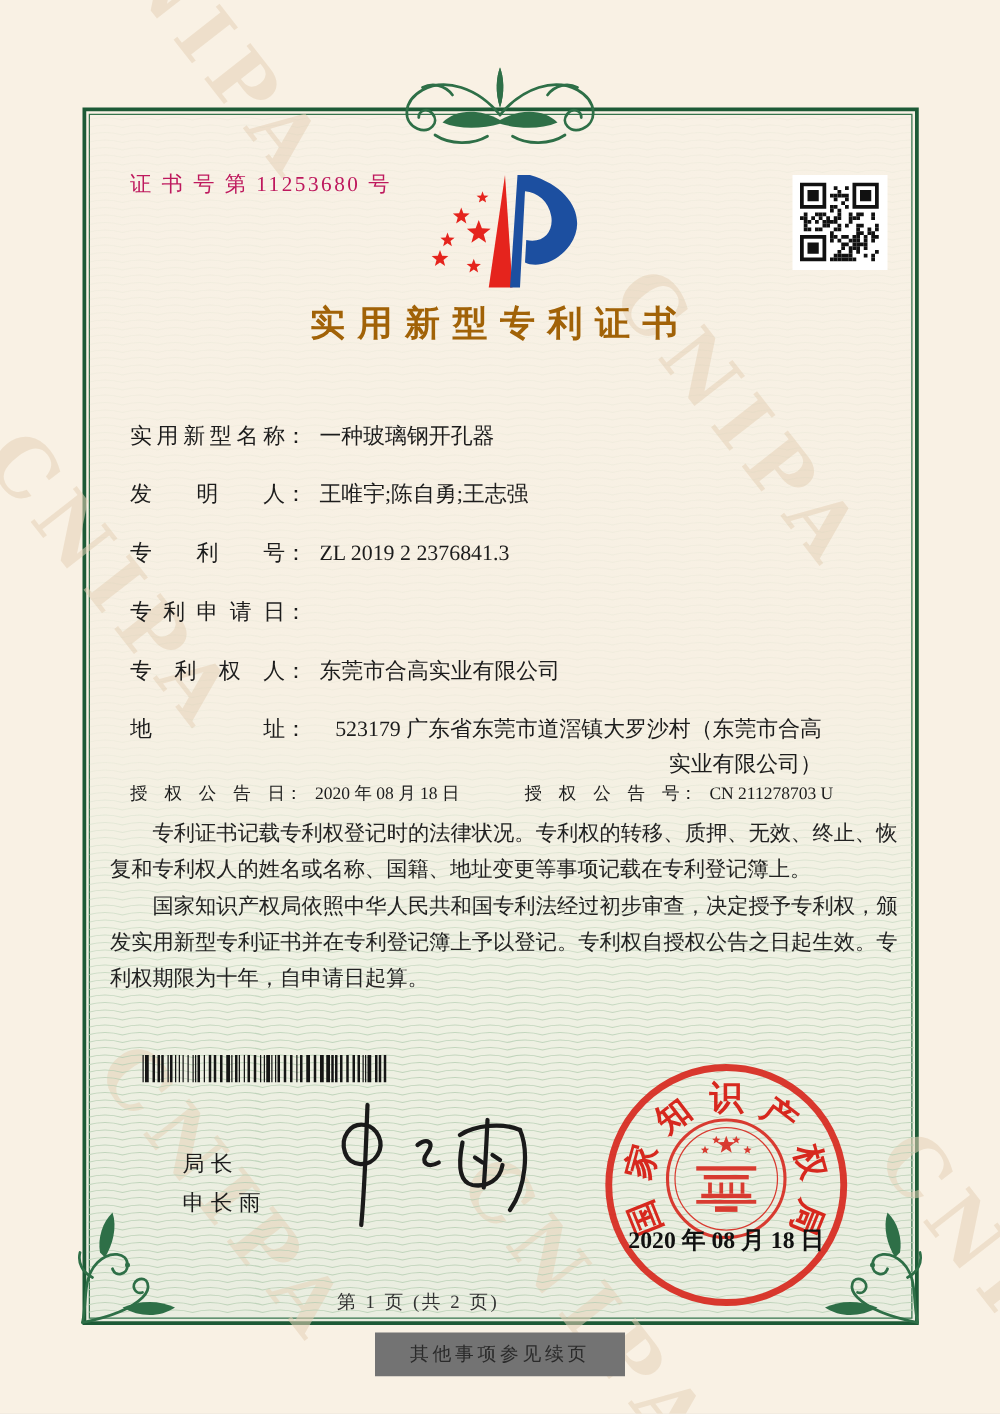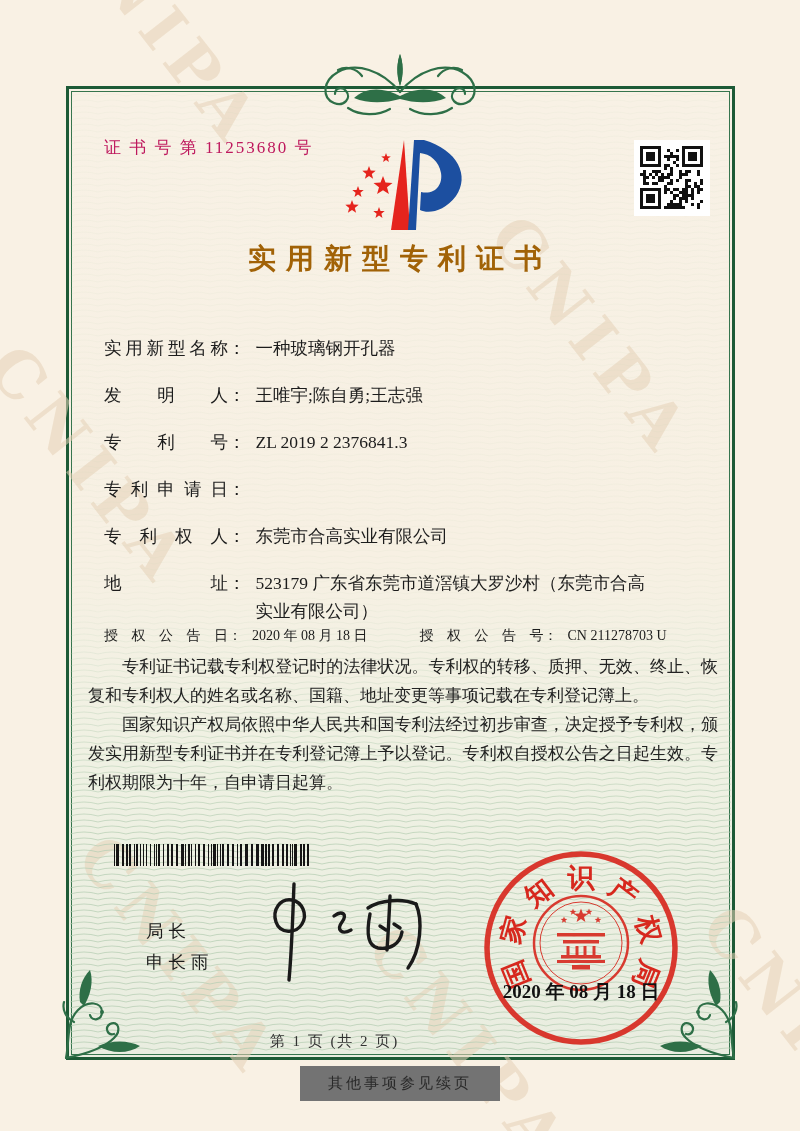--- a/index.html
+++ b/index.html
@@ -16,21 +16,21 @@
          background:linear-gradient(180deg,#f8f1e5 0%,#f7f0e3 48%,#eff1e3 70%,#e9ede0 100%);}
   #frame-inner{position:absolute;inset:2px;border:1px solid #35744d;}
   
   #cert-no{left:104px;top:136px;font-size:17px;letter-spacing:2px;color:#be185d;}
   #title{left:0;right:0;top:240px;text-align:center;font-size:28px;font-weight:bold;
          letter-spacing:10px;color:#a16207;}
   #fields{left:104px;top:334px;width:560px;font-size:17.5px;}
   .frow{display:flex;align-items:flex-start;line-height:28px;margin-bottom:19px;}
   .flabel{display:inline-block;width:124px;text-align:justify;text-align-last:justify;flex:none;}
   .fcolon{flex:none;}
-  .fvalue{margin-left:10px;max-width:402px;}
+  .fvalue{margin-left:10px;max-width:402px;text-align:right;}
   #grant-row{left:104px;top:622px;display:flex;font-size:14px;line-height:28px;}
   .gpair{display:flex;}
   .gpair+.gpair{margin-left:52px;}
   #paragraphs{left:88px;top:652px;width:630px;font-size:17px;line-height:29px;color:#222;
               text-align:justify;}
   #paragraphs p{margin:0;text-indent:2em;}
   #signer{left:114px;top:916px;font-size:17.5px;letter-spacing:5px;line-height:31px;margin-left:32px;}
   #footer-page{left:0;right:131px;top:1032px;text-align:center;font-size:15px;color:#333;letter-spacing:2px;}
   #note-box{left:50%;top:1066px;transform:translateX(-50%);background:#737373;
             padding:8px 28px;font-size:15px;letter-spacing:3px;color:#2a2a2a;}

